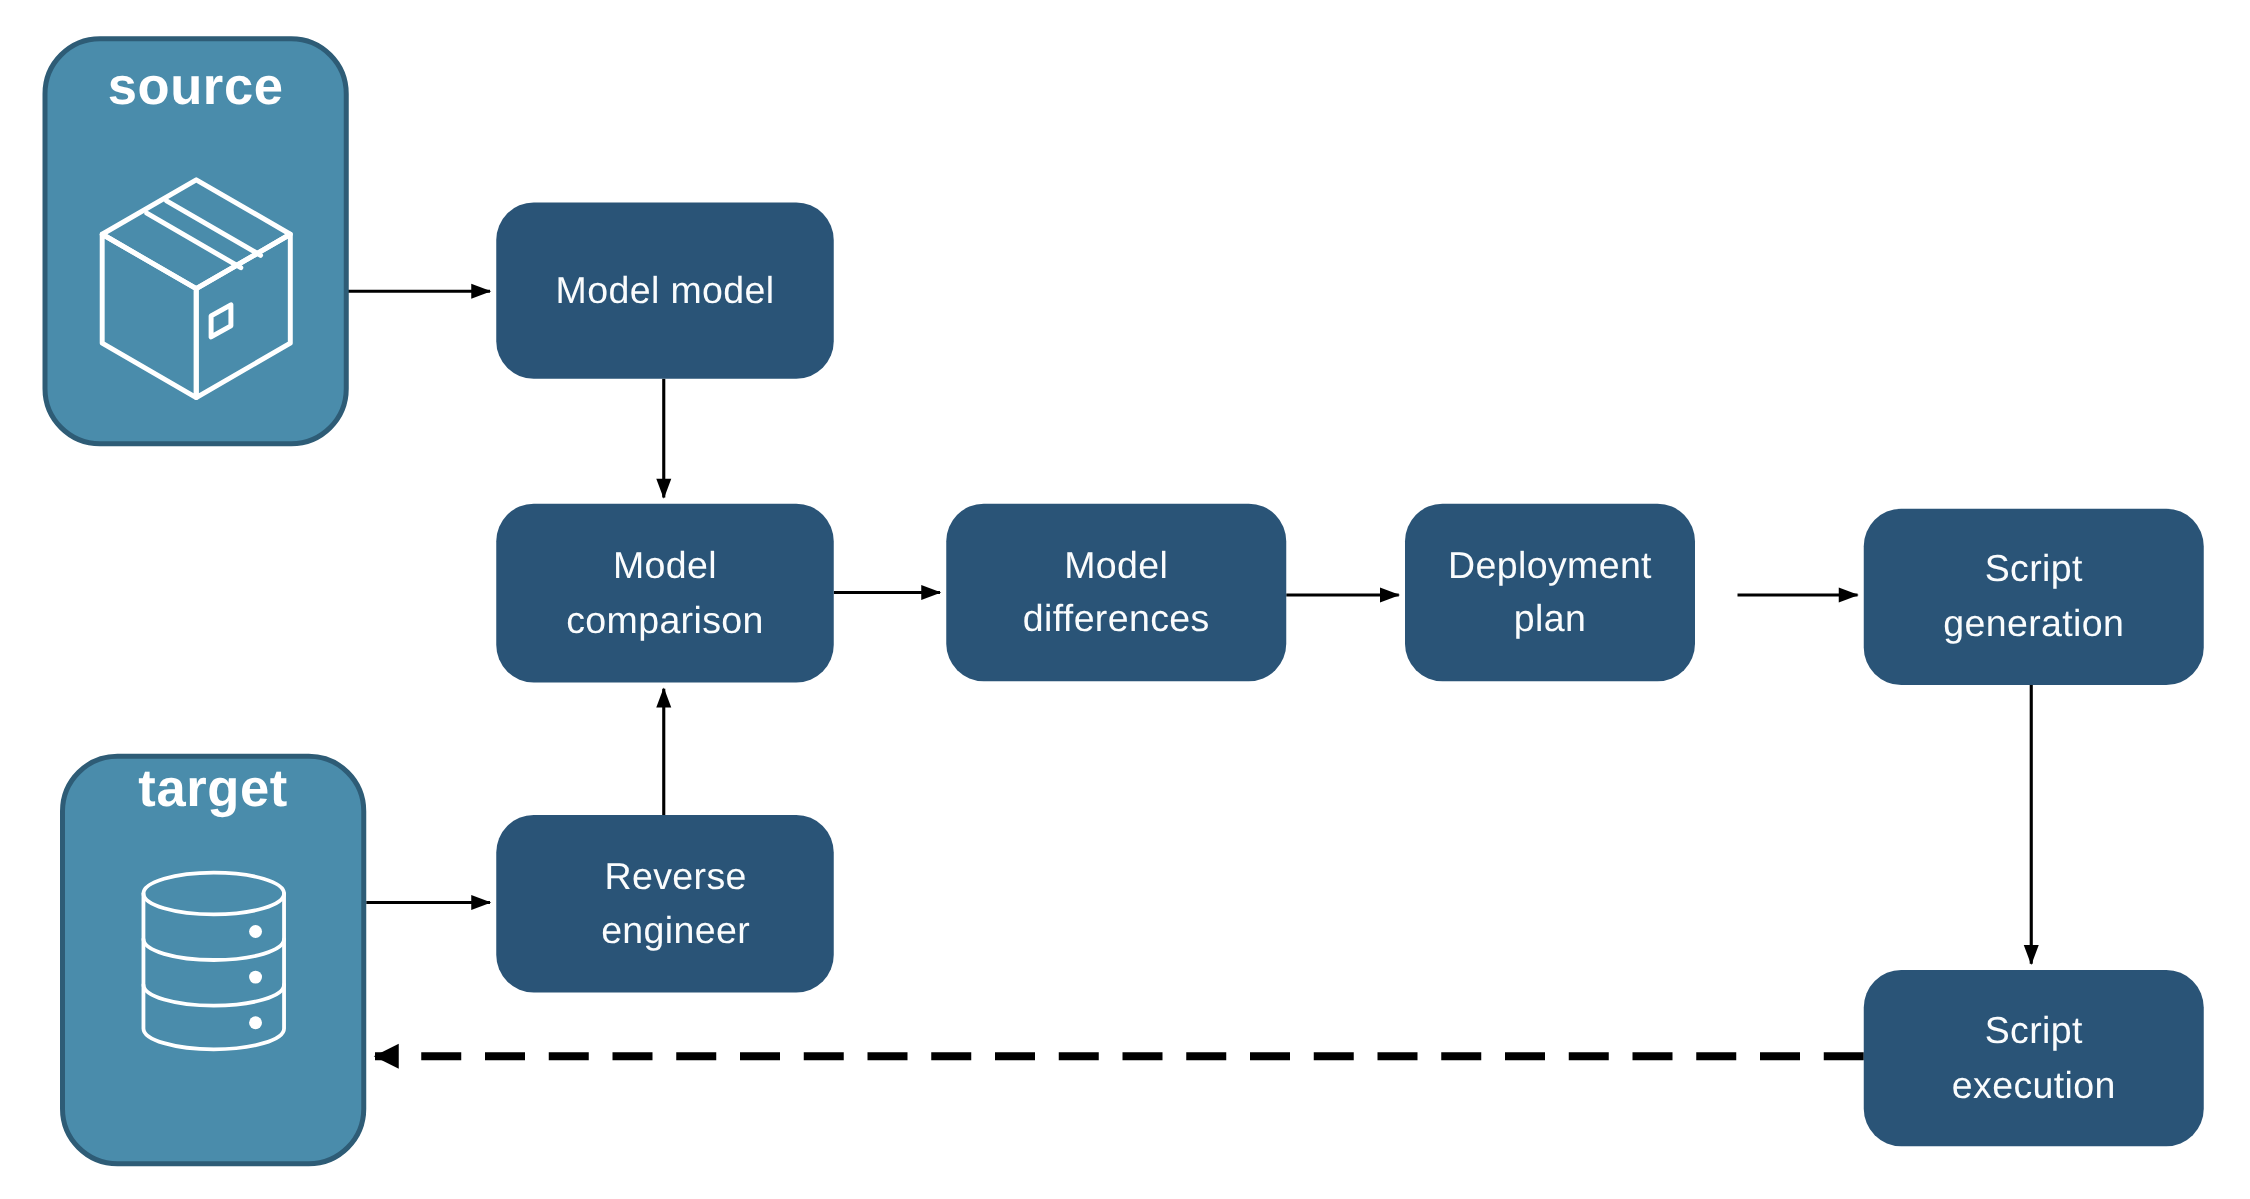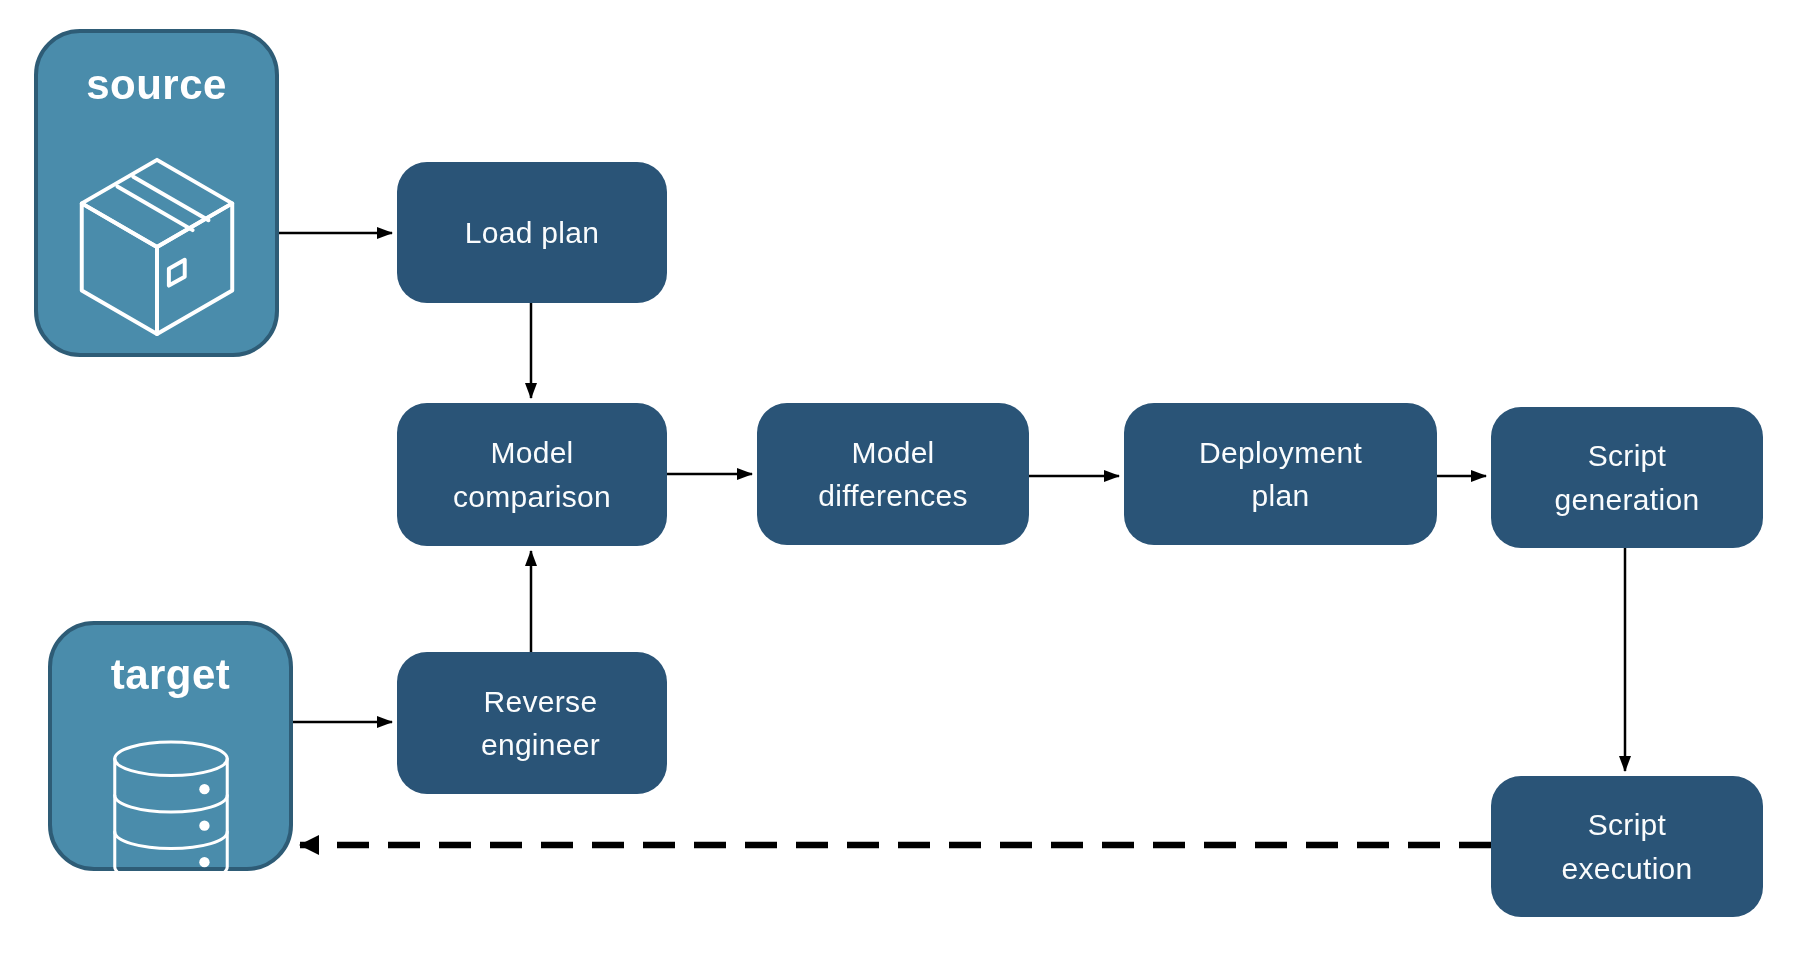--- a/index.html
+++ b/index.html
@@ -32,35 +32,35 @@
     box-sizing:border-box;
   }
   .node-label{
     font-size:30px;line-height:1.45;
     text-align:center;white-space:pre-line;
     letter-spacing:0.3px;
   }
   .node-load-model        {left:397px; top:162px; width:270px; height:141px;}
   .node-model-comparison  {left:397px; top:403px; width:270px; height:143px;}
   .node-model-differences {left:757px; top:403px; width:272px; height:142px;}
-  .node-deployment-plan   {left:1124px;top:403px; width:313px; height:142px;}
+  .node-deployment-plan   {left:1124px;top:403px; width:232px; height:142px;}
   .node-script-generation {left:1491px;top:407px; width:272px; height:141px;}
   .node-reverse-engineer  {left:397px; top:652px; width:270px; height:142px;padding-left:17px;}
   .node-script-execution  {left:1491px;top:776px; width:272px; height:141px;}
 
   .endpoint{
     position:absolute;z-index:2;
     background:var(--endpoint-fill);
     border:4px solid var(--endpoint-border);
     border-radius:46px;
     box-sizing:border-box;
     display:flex;flex-direction:column;align-items:center;
   }
-  .endpoint-source{left:34px; top:29px;  width:245px; height:328px; padding-top:28px;gap:20px;}
-  .endpoint-target{left:48px; top:603px; width:245px; height:250px; padding-top:26px;margin-top:18px;}
+  .endpoint-source{left:34px; top:29px;  width:245px; height:328px; padding-top:12px;gap:20px;}
+  .endpoint-target{left:48px; top:603px; width:245px; height:330px; }
   .endpoint-label{
     color:var(--endpoint-text);
     font-size:42px;font-weight:bold;
     letter-spacing:0.5px;
     flex:0 0 auto;
   }
   .endpoint-icon{flex:0 0 auto;margin-top:14px;}
   .icon-stroke{fill:none;stroke:#ffffff;stroke-width:2;stroke-linejoin:round;stroke-linecap:round;}
 </style>
 </head>
@@ -107,21 +107,21 @@
       <path class="icon-stroke" d="M13,15 L13,86 A37,11 0 0 0 87,86 L87,15"></path>
       <path class="icon-stroke" d="M13,39 A37,11 0 0 0 87,39"></path>
       <path class="icon-stroke" d="M13,63 A37,11 0 0 0 87,63"></path>
       <circle cx="72" cy="35" r="3.4" fill="#ffffff"></circle>
       <circle cx="72" cy="59" r="3.4" fill="#ffffff"></circle>
       <circle cx="72" cy="83" r="3.4" fill="#ffffff"></circle>
     </svg>
   </div>
 
   <div class="node node-load-model">
-    <span class="node-label">Load plan</span>
+    <span class="node-label">Model model</span>
   </div>
   <div class="node node-model-comparison">
     <span class="node-label">Model
 comparison</span>
   </div>
   <div class="node node-model-differences">
     <span class="node-label">Model
 differences</span>
   </div>
   <div class="node node-deployment-plan">

